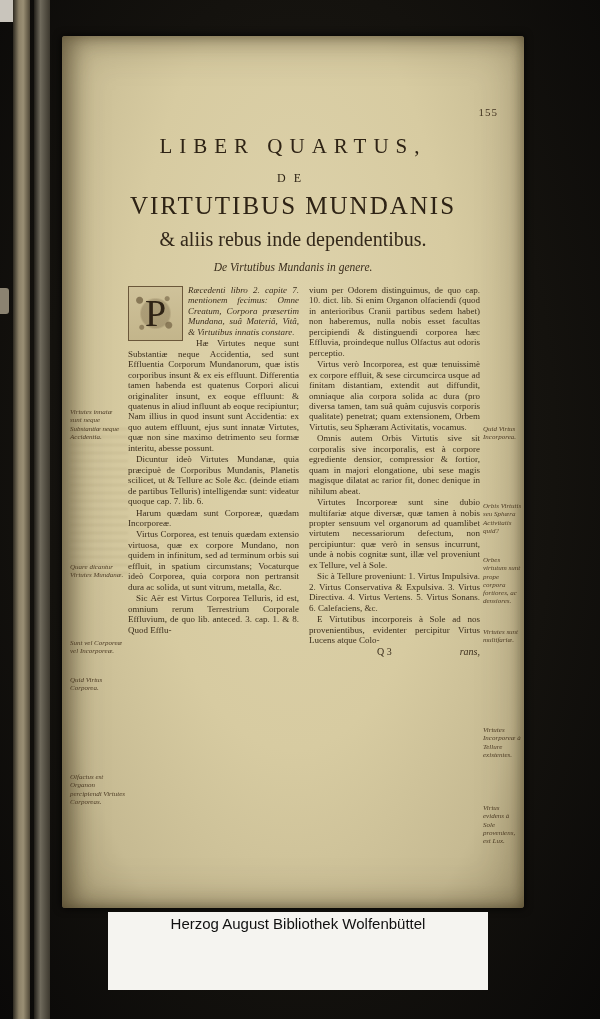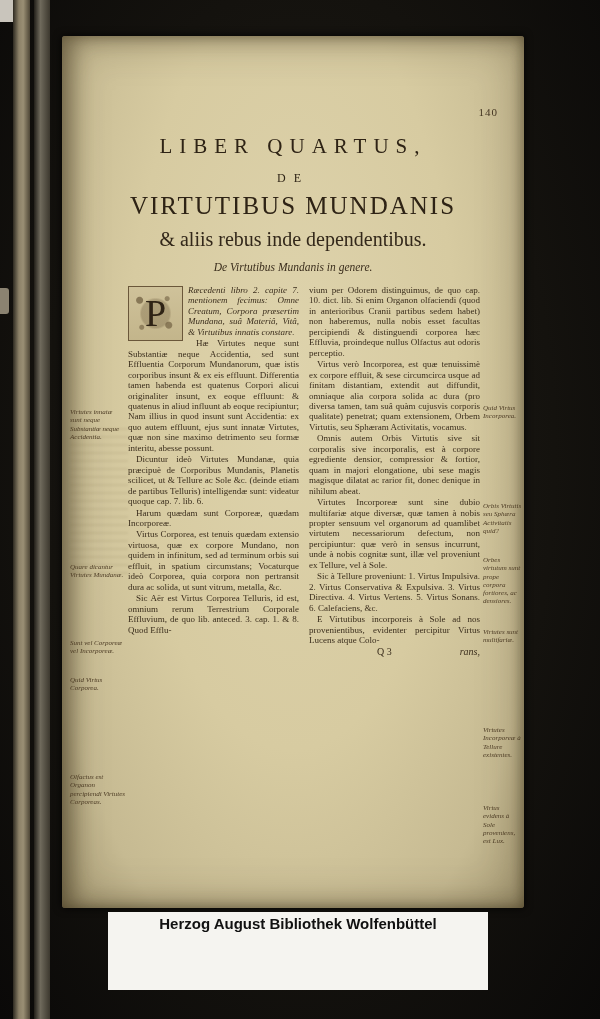--- a/index.html
+++ b/index.html
@@ -50,26 +50,26 @@
       radial-gradient(circle at 50% 50%, rgba(80,62,35,.25) 0 14px, transparent 16px),
       linear-gradient(#cfc29a,#c3b58b);}
 
   .sigline{display:flex;justify-content:space-between;margin-top:2px;font-size:10px;text-indent:0;}
   .sigline span{text-indent:0;}
 
   .note{position:absolute;font-size:7px;line-height:8.3px;font-style:italic;color:#4c3b24;}
   .note-left{left:8px;width:55px;}
   .note-right{left:421px;width:39px;}
   .nl1{top:372px;} .nl2{top:527px;} .nl3{top:603px;} .nl4{top:640px;} .nl5{top:737px;}
-  .nr1{top:368px;} .nr2{top:466px;} .nr3{top:520px;} .nr4{top:592px;} .nr5{top:690px;} .nr6{top:768px;}
+  .nr1{top:389px;} .nr2{top:466px;} .nr3{top:520px;} .nr4{top:592px;} .nr5{top:690px;} .nr6{top:768px;}
 
   
   .footer{position:absolute;left:108px;top:912px;width:380px;height:78px;background:#f5f4f0;
     font-family:"Liberation Sans", sans-serif;}
-  .lib{padding-top:3px;text-align:center;font-weight:bold;font-size:15px;color:#111;}
+  .lib{padding-top:3px;text-align:center;font-weight:normal;font-size:15px;color:#111;}
   .scale-row{display:flex;align-items:center;justify-content:space-between;margin-top:4px;padding:0 40px 0 18px;}
   .ruler{width:122px;}
   .checks{height:6px;background:repeating-linear-gradient(90deg,#151515 0 6px,#f5f4f0 6px 12px);}
   .checks.offset{background-position:6px 0;}
   .nums{display:flex;justify-content:space-between;align-items:center;height:11px;font-size:7px;color:#111;padding:0 1px;}
   .kodak{text-align:center;}
   .kname{font-weight:bold;font-size:17px;color:#000;letter-spacing:.5px;}
   .ksub{font-size:7px;letter-spacing:2px;color:#333;margin-top:1px;}
   .patches{display:flex;}
   .patch{width:38px;height:26px;}
@@ -84,21 +84,21 @@
 
 <div class="scene">
   <div class="corner-mark"></div>
   <div class="edge edge1"></div>
   <div class="edge edge2"></div>
   <div class="edge-tab"></div>
 
   <div class="page">
     <div class="page-inner">
       <div class="bleed"></div>
-      <div class="pagenum">140</div>
+      <div class="pagenum">155</div>
 
       <div class="h1">LIBER QUARTUS,</div>
       <div class="h2">DE</div>
       <div class="h3">VIRTUTIBUS MUNDANIS</div>
       <div class="h4">&amp; aliis rebus inde dependentibus.</div>
       <div class="h6">De Virtutibus Mundanis in genere.</div>
 
       <div class="columns">
         <div class="col">
           <p class="flush">

